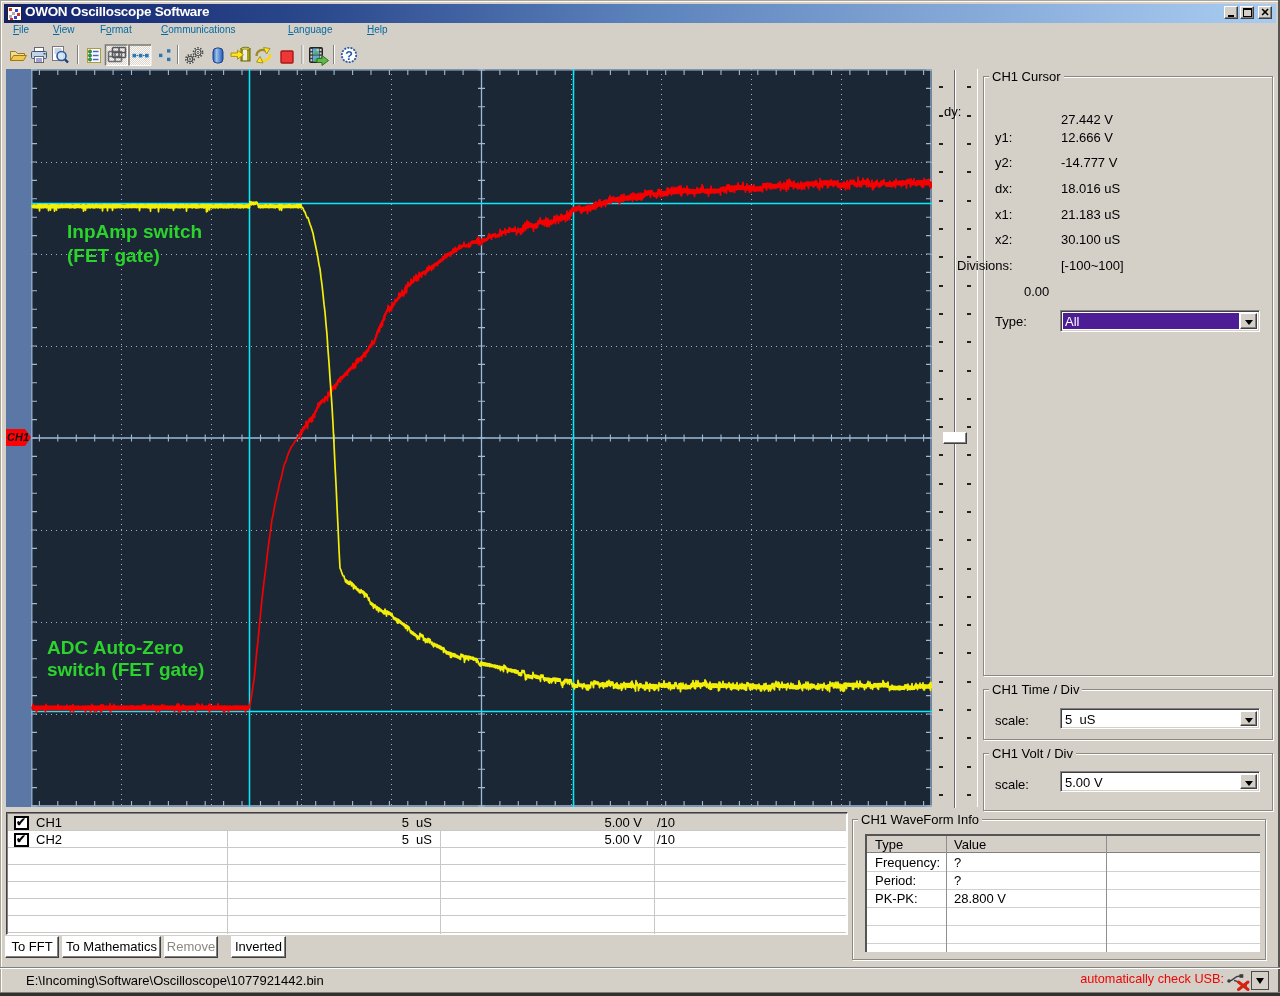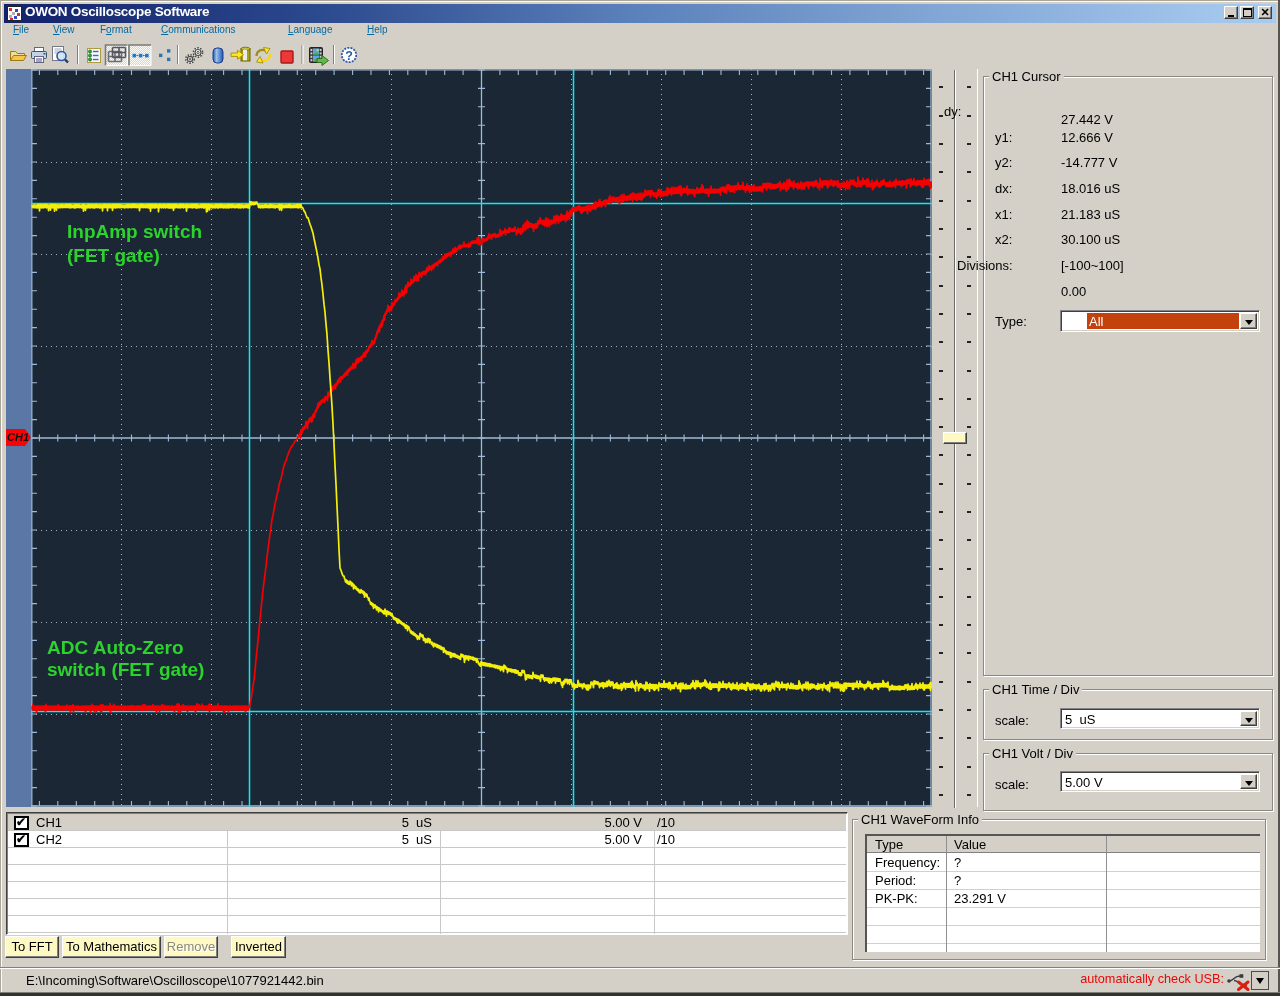--- a/index.html
+++ b/index.html
@@ -16,21 +16,21 @@
   box-shadow: inset -1px -1px 0 #808080; font-size:9px; text-align:center; color:#000; }
 .menu { font-size:10px; color:#0369a1; top:23.5px; }
 .group { border:1px solid #8a887f; box-shadow: inset 1px 1px 0 #fff, 1px 1px 0 #fff; }
 .glabel { position:absolute; top:-8px; left:5px; background:#d4d0c8; padding:0 3px; font-size:13px; color:#000; white-space:nowrap; }
 .lbl { font-size:13px; color:#000; white-space:nowrap; }
 .combo { background:#fff; border:1px solid #848284; border-bottom-color:#fff; border-right-color:#fff; box-shadow: inset 1px 1px 0 #404040, inset -1px -1px 0 #d4d0c8; }
 .dbtn { position:absolute; right:2px; top:2px; width:17px; background:#d4d0c8;
   border-top:1px solid #fff; border-left:1px solid #fff; border-right:1px solid #404040; border-bottom:1px solid #404040;
   box-shadow: inset -1px -1px 0 #808080; }
 .darr { position:absolute; left:4px; top:6px; width:0; height:0; border-left:4px solid transparent; border-right:4px solid transparent; border-top:5px solid #000; }
-.btn3d { background:#fef9c3; border-top:1px solid #fff; border-left:1px solid #fff; border-right:1px solid #404040; border-bottom:1px solid #404040; box-shadow: inset -1px -1px 0 #808080; font-size:13px; text-align:center; color:#000; }
+.btn3d { background:#ffffff; border-top:1px solid #fff; border-left:1px solid #fff; border-right:1px solid #404040; border-bottom:1px solid #404040; box-shadow: inset -1px -1px 0 #808080; font-size:13px; text-align:center; color:#000; }
 .cell { position:absolute; font-size:13px; color:#000; white-space:nowrap; }
 .cb { position:absolute; width:15px; height:14px; background:#fff; border:2px solid #000; }
 .cb:after { content:"\2714"; position:absolute; left:0px; top:-3px; font-size:12px; font-weight:bold; color:#000; }
 </style>
 </head>
 <body>
 
 <div class="abs" style="left:0;top:0;width:1280px;height:2px;background:#d4d0c8;border-top:1px solid #a9a599;"></div>
 <div class="abs" style="left:1px;top:1px;width:1278px;height:1px;background:#fdfbf8;"></div>
 <div class="abs" style="left:0;top:0;width:1px;height:996px;background:#a9a599;"></div>
@@ -313,24 +313,24 @@
 <div class="abs lbl" style="left:995px;top:155px;">y2:</div>
 <div class="abs lbl" style="left:1061px;top:155px;">-14.777 V</div>
 <div class="abs lbl" style="left:995px;top:181px;">dx:</div>
 <div class="abs lbl" style="left:1061px;top:181px;">18.016 uS</div>
 <div class="abs lbl" style="left:995px;top:207px;">x1:</div>
 <div class="abs lbl" style="left:1061px;top:207px;">21.183 uS</div>
 <div class="abs lbl" style="left:995px;top:232px;">x2:</div>
 <div class="abs lbl" style="left:1061px;top:232px;">30.100 uS</div>
 <div class="abs lbl" style="left:957px;top:258px;">Divisions:</div>
 <div class="abs lbl" style="left:1061px;top:258px;">[-100~100]</div>
-<div class="abs lbl" style="left:1061px;top:284px;text-align:right;">0.00</div>
+<div class="abs lbl" style="left:1024px;top:284px;text-align:right;">0.00</div>
 <div class="abs lbl" style="left:995px;top:314px;">Type:</div>
 <div class="abs combo" style="left:1060px;top:310px;width:200px;height:22px;">
-  <div class="abs" style="left:2px;top:2px;right:20px;bottom:2px;background:#c2410c;color:#fff;font-size:13px;padding:1px 0 0 2px;margin-left:24px;">All</div>
+  <div class="abs" style="left:2px;top:2px;right:20px;bottom:2px;background:#4c1d95;color:#fff;font-size:13px;padding:1px 0 0 2px;">All</div>
   <div class="dbtn" style="bottom:2px;">
       <div class="darr"></div>
     </div>
 </div>
 
 <div class="abs group" style="left:983px;top:689px;width:290px;height:51px;">
   <span class="glabel">CH1 Time / Div</span>
 </div>
 <div class="abs lbl" style="left:995px;top:713px;">scale:</div>
 <div class="abs combo" style="left:1060px;top:708px;width:200px;height:21px;">
@@ -390,21 +390,21 @@
     <div class="abs cell" style="left:875px;top:837px;">Type</div>
     <div class="abs cell" style="left:954px;top:837px;">Value</div>
     <div class="abs" style="left:867px;top:871px;width:393px;height:1px;background:#d0d0d0;"></div>
     <div class="abs cell" style="left:875px;top:855px;">Frequency:</div>
     <div class="abs cell" style="left:954px;top:855px;">?</div>
     <div class="abs" style="left:867px;top:889px;width:393px;height:1px;background:#d0d0d0;"></div>
     <div class="abs cell" style="left:875px;top:873px;">Period:</div>
     <div class="abs cell" style="left:954px;top:873px;">?</div>
     <div class="abs" style="left:867px;top:907px;width:393px;height:1px;background:#d0d0d0;"></div>
     <div class="abs cell" style="left:875px;top:891px;">PK-PK:</div>
-    <div class="abs cell" style="left:954px;top:891px;">23.291 V</div>
+    <div class="abs cell" style="left:954px;top:891px;">28.800 V</div>
     <div class="abs" style="left:867px;top:925px;width:393px;height:1px;background:#d0d0d0;"></div>
     <div class="abs" style="left:867px;top:943px;width:393px;height:1px;background:#d0d0d0;"></div>
     <div class="abs" style="left:867px;top:961px;width:393px;height:1px;background:#d0d0d0;"></div>
     <div class="abs" style="left:946px;top:836px;width:1px;height:116px;background:#909090;"></div>
     <div class="abs" style="left:1106px;top:836px;width:1px;height:116px;background:#909090;"></div>
   </div>
 
 <div class="abs" style="left:0;top:967px;width:1280px;height:1px;background:#808080;"></div>
 <div class="abs" style="left:0;top:968px;width:1280px;height:1px;background:#fff;"></div>
 <div class="abs lbl" style="left:26px;top:973px;">E:\Incoming\Software\Oscilloscope\1077921442.bin</div>

